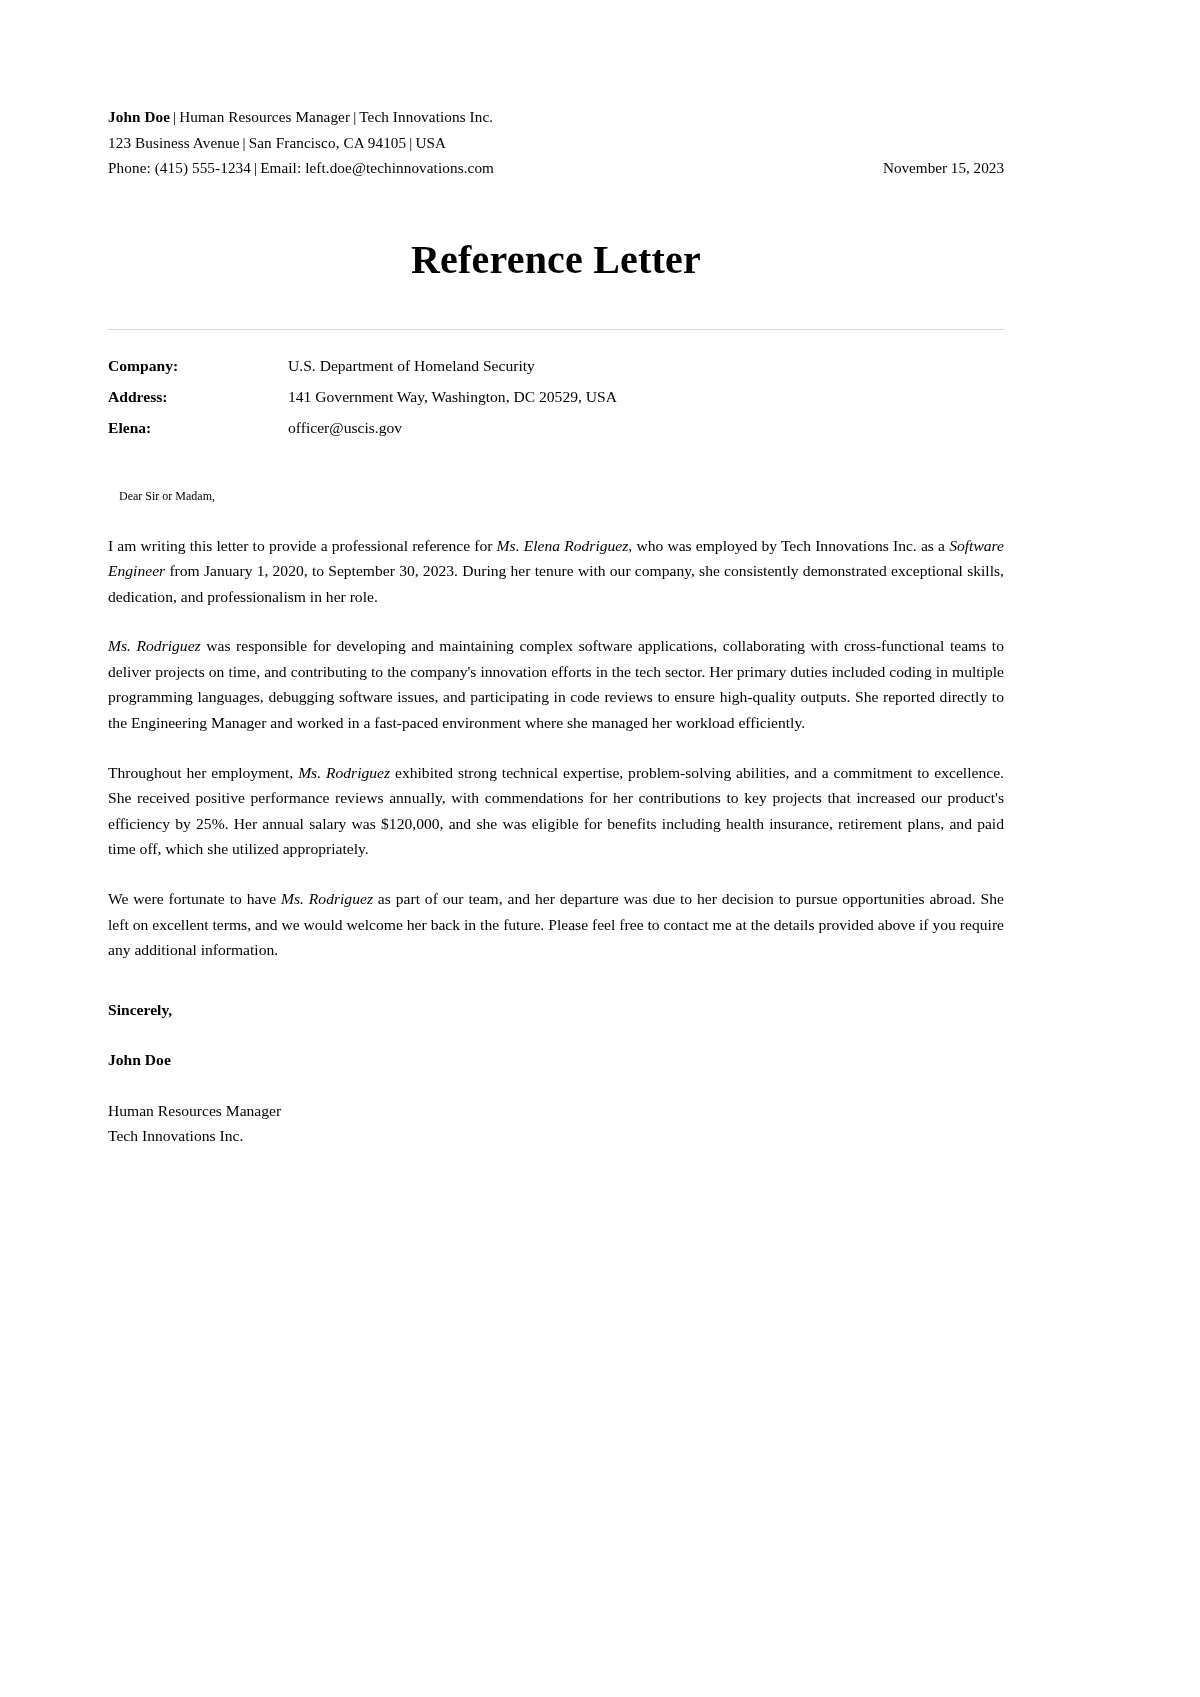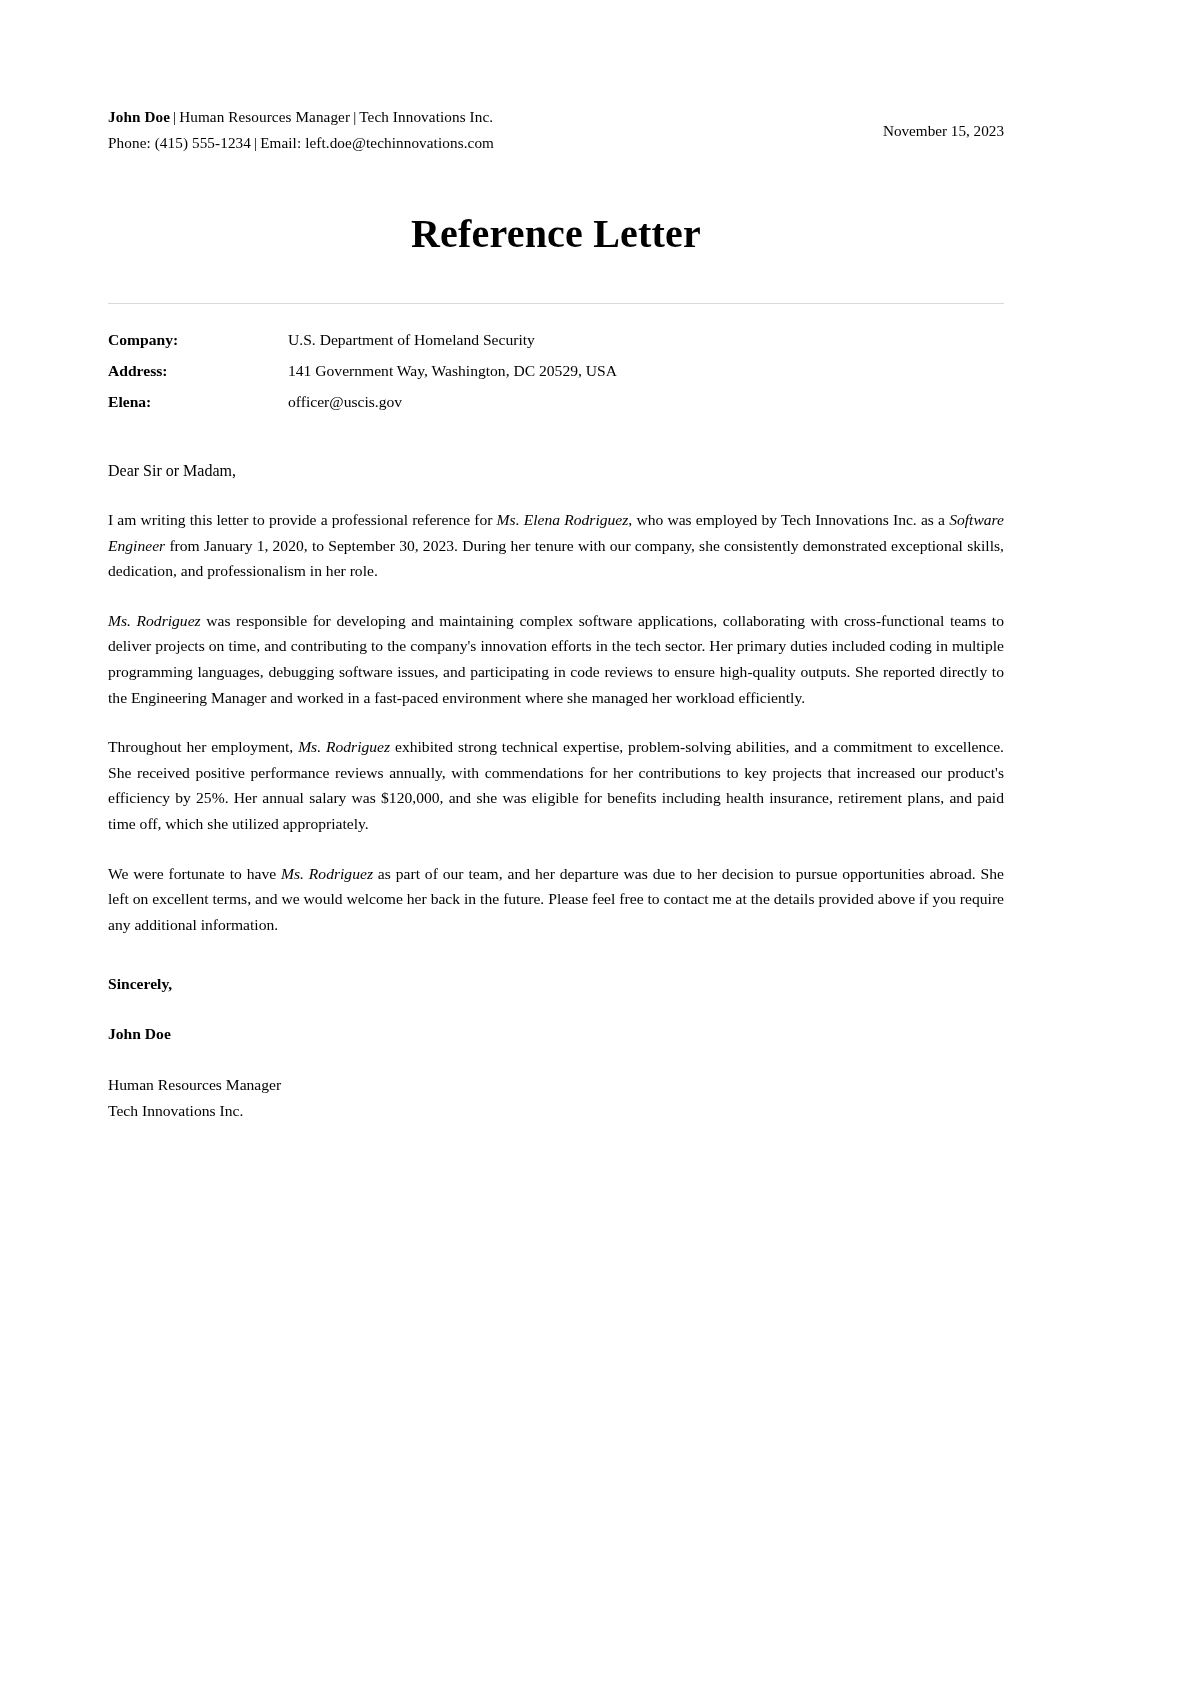--- a/index.html
+++ b/index.html
@@ -22,21 +22,21 @@
     position: relative;
     background: #ffffff;
   }
   .sheet {
     width: 896px;
   }
 
   
   .letterhead {
     display: flex;
-    align-items: center;
+    align-items: flex-end;
     justify-content: space-between;
     width: 896px;
   }
   .sender-block {
     font-size: 15.2px;
     line-height: 25.5px;
     letter-spacing: 0.1px;
   }
   .sender-line { white-space: nowrap; }
   .sender-name { font-weight: bold; }
@@ -85,22 +85,22 @@
   .details td {
     text-align: left;
     font-weight: normal;
     font-size: 15.6px;
     padding: 0;
     vertical-align: top;
   }
 
   
   .salutation {
-    margin: 34px 0 0 0;
-    font-size: 16px;
+    margin: 34px 0 0 11px;
+    font-size: 12px;
     line-height: 25px;
   }
   .body-par {
     margin: 24px 0 0 0;
     font-size: 15.6px;
     line-height: 25.6px;
     text-align: justify;
     text-justify: inter-word;
   }
   .body-par em { font-style: italic; }
@@ -126,20 +126,23 @@
 </head>
 <body>
 
 <div class="page">
   <div class="sheet">
 
     <div class="letterhead">
       <div class="sender-block">
         <div class="sender-line">
           <span class="sender-name">John Doe</span><span class="sep">|</span><span>Human Resources Manager</span><span class="sep">|</span><span>Tech Innovations Inc.</span>
+        </div>
+        <div class="sender-line">
+          <span>123 Business Avenue</span><span class="sep">|</span><span>San Francisco, CA 94105</span><span class="sep">|</span><span>USA</span>
         </div>
         <div class="sender-line">
           <span>Phone: (415) 555-1234</span><span class="sep">|</span><span>Email: left.doe@techinnovations.com</span>
         </div>
       </div>
       <div class="letter-date">November 15, 2023</div>
     </div>
 
     <h1 class="doc-title">Reference Letter</h1>
     <hr class="title-rule">

